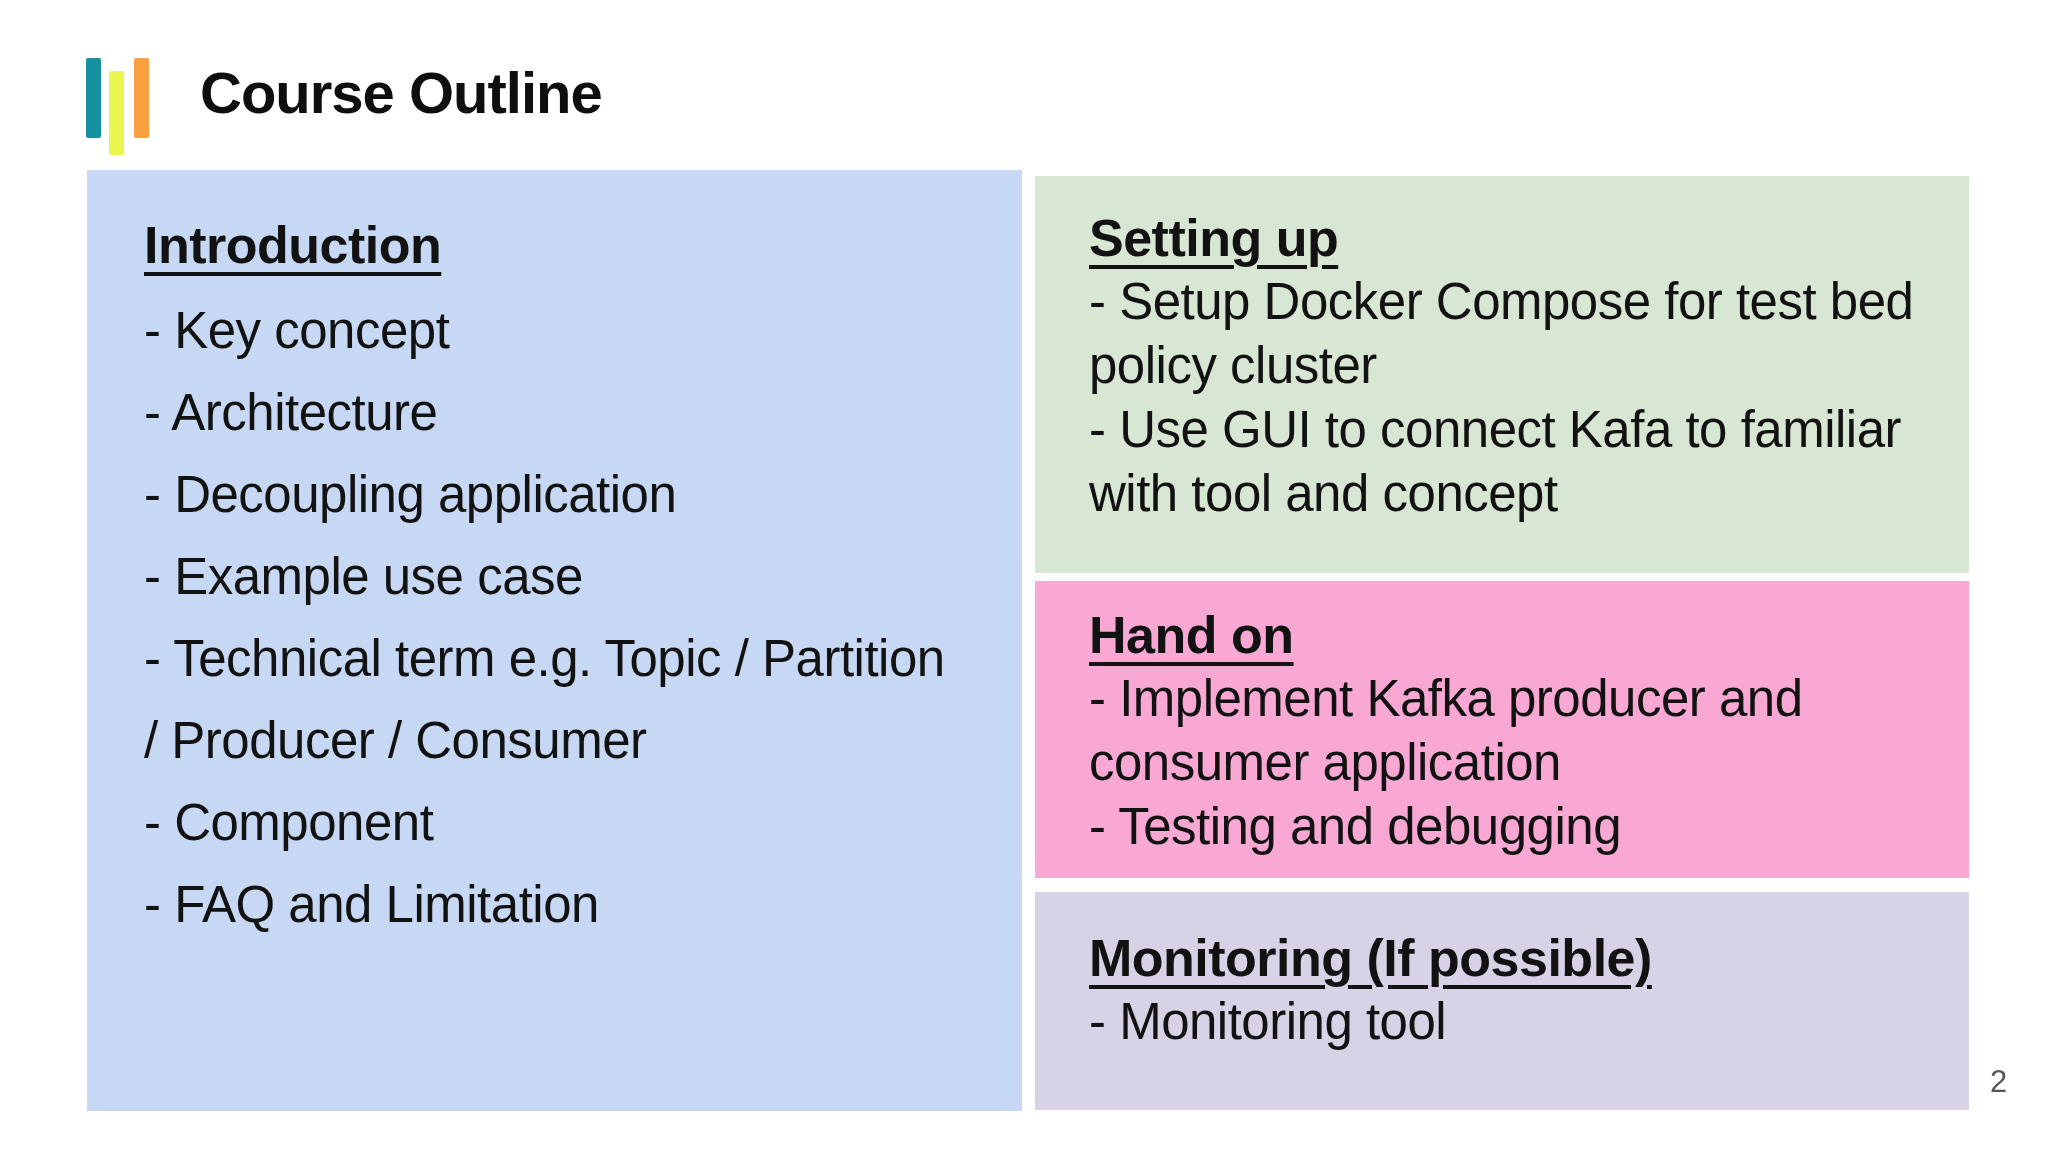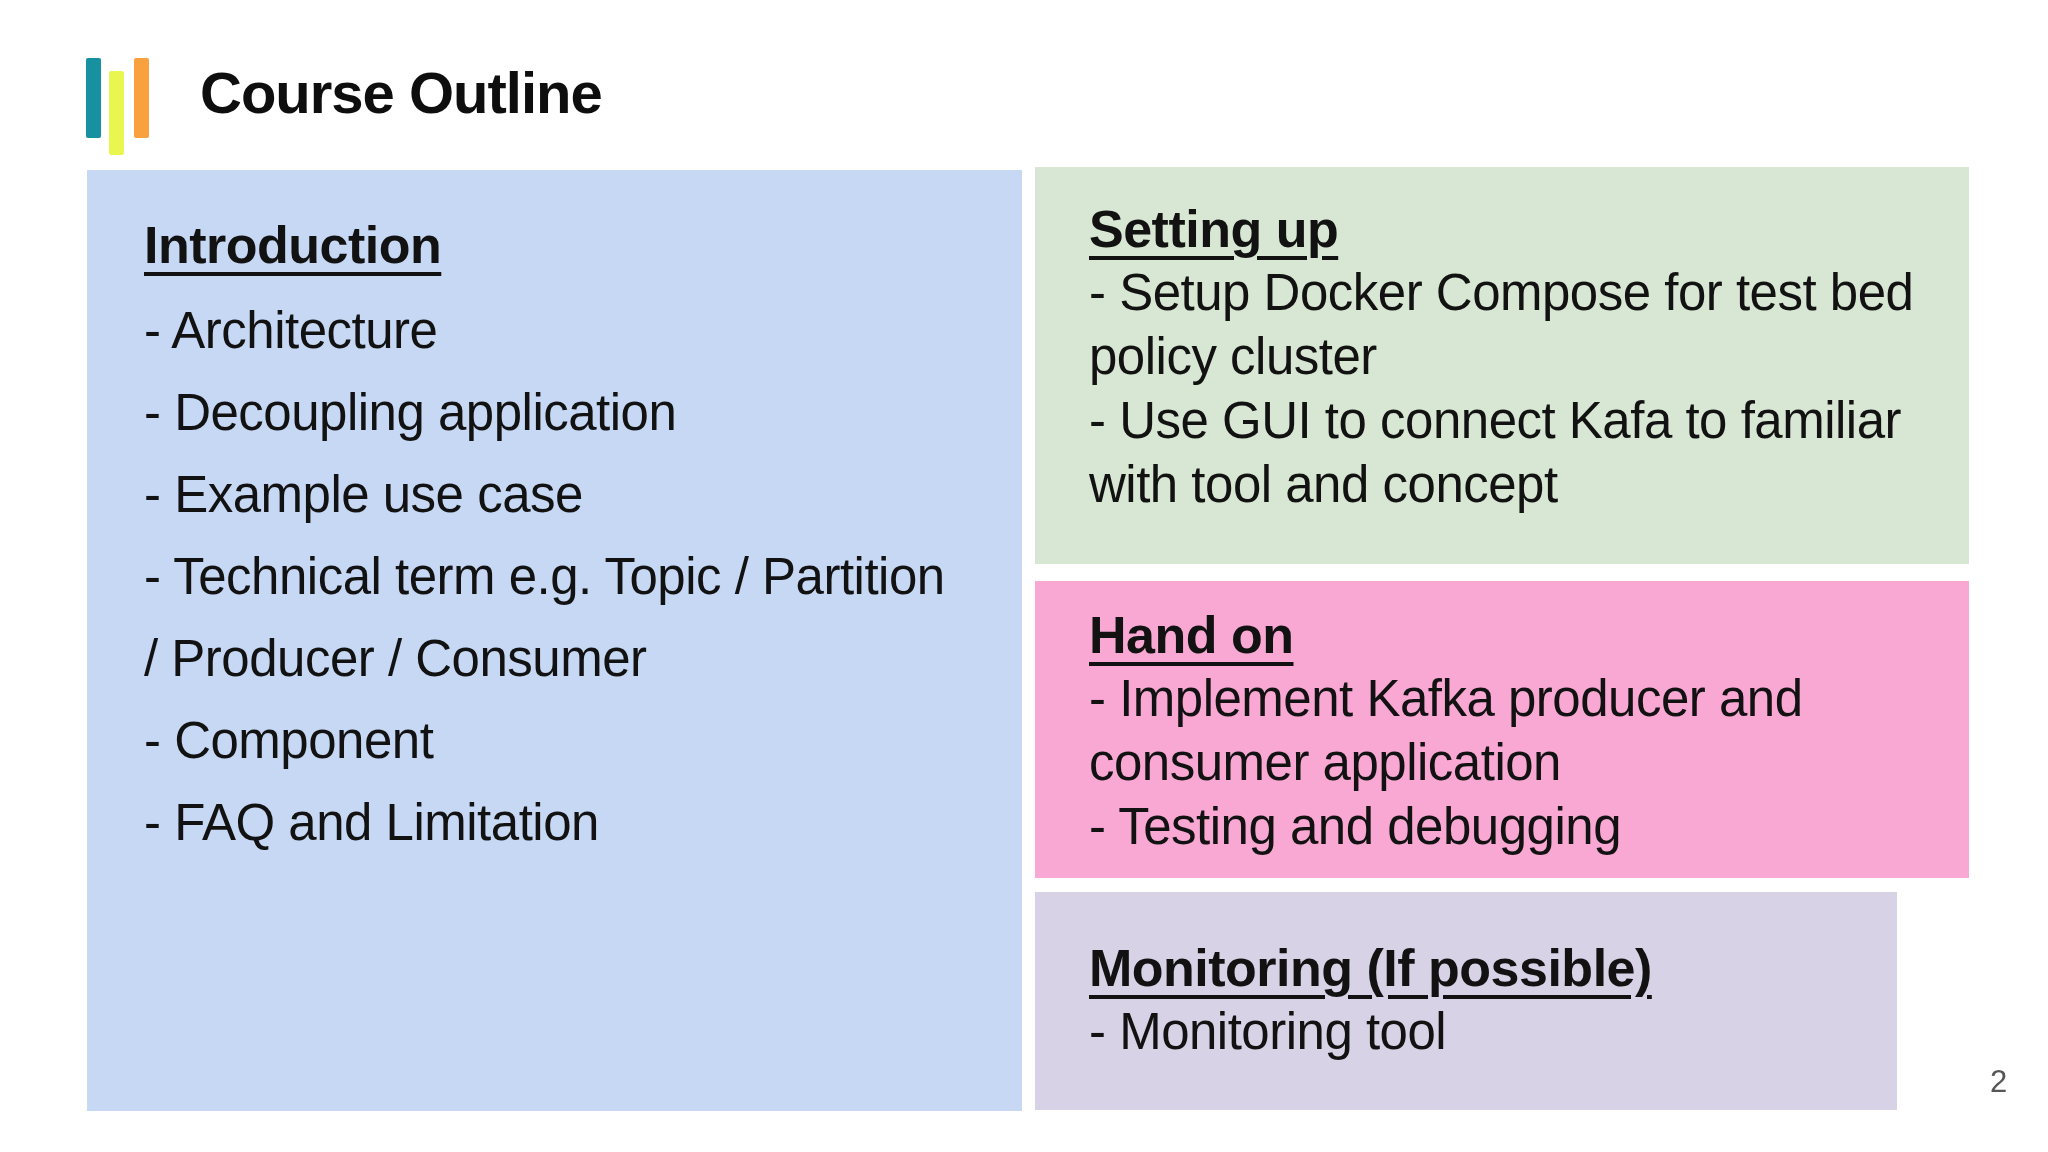--- a/index.html
+++ b/index.html
@@ -19,23 +19,23 @@
   .bar-yellow{left:23px; top:13px;height:84px;background:#e9f64f;}
   .bar-orange{left:48px; top:0;   height:80px;background:#f9a13e;}
   .slide-title{
     position:absolute;left:188px;top:58px;
     font-size:58px;font-weight:700;line-height:70px;
     letter-spacing:-1px;color:#0e0e0e;
   }
   
   .box{position:absolute;box-sizing:border-box;}
   .box-intro     {left:75px;  top:170px; width:935px; height:941px; background:#c7d8f5; padding:34px 50px 30px 57px;}
-  .box-setting   {left:1023px;top:167px; width:934px; height:397px; background:#d8e7d3; padding:30px 44px 24px 54px;}
+  .box-setting   {left:1023px;top:176px; width:934px; height:397px; background:#d8e7d3; padding:30px 44px 24px 54px;}
   .box-handon    {left:1023px;top:581px; width:934px; height:297px; background:#f9a8d4; padding:22px 44px 24px 54px;}
-  .box-monitoring{left:1023px;top:892px; width:862px; height:218px; background:#d8d2e6; padding:44px 44px 24px 54px;}
+  .box-monitoring{left:1023px;top:892px; width:934px; height:218px; background:#d8d2e6; padding:34px 44px 24px 54px;}
 
   .box .heading{
     font-size:52px;font-weight:700;letter-spacing:-0.5px;
     text-decoration:underline;
     text-decoration-thickness:4px;
     text-underline-offset:9px;
   }
   .box .line{font-size:51px;letter-spacing:-0.5px;white-space:nowrap;}
 
   
@@ -61,20 +61,21 @@
 
   <div class="logo">
     <div class="bar bar-teal"></div>
     <div class="bar bar-yellow"></div>
     <div class="bar bar-orange"></div>
   </div>
   <div class="slide-title">Course Outline</div>
 
   <div class="box box-intro">
     <div class="heading">Introduction</div>
+    <div class="line">- Key concept</div>
     <div class="line">- Architecture</div>
     <div class="line">- Decoupling application</div>
     <div class="line">- Example use case</div>
     <div class="line">- Technical term e.g. Topic / Partition</div>
     <div class="line">/ Producer / Consumer</div>
     <div class="line">- Component</div>
     <div class="line">- FAQ and Limitation</div>
   </div>
 
   <div class="box box-setting">

